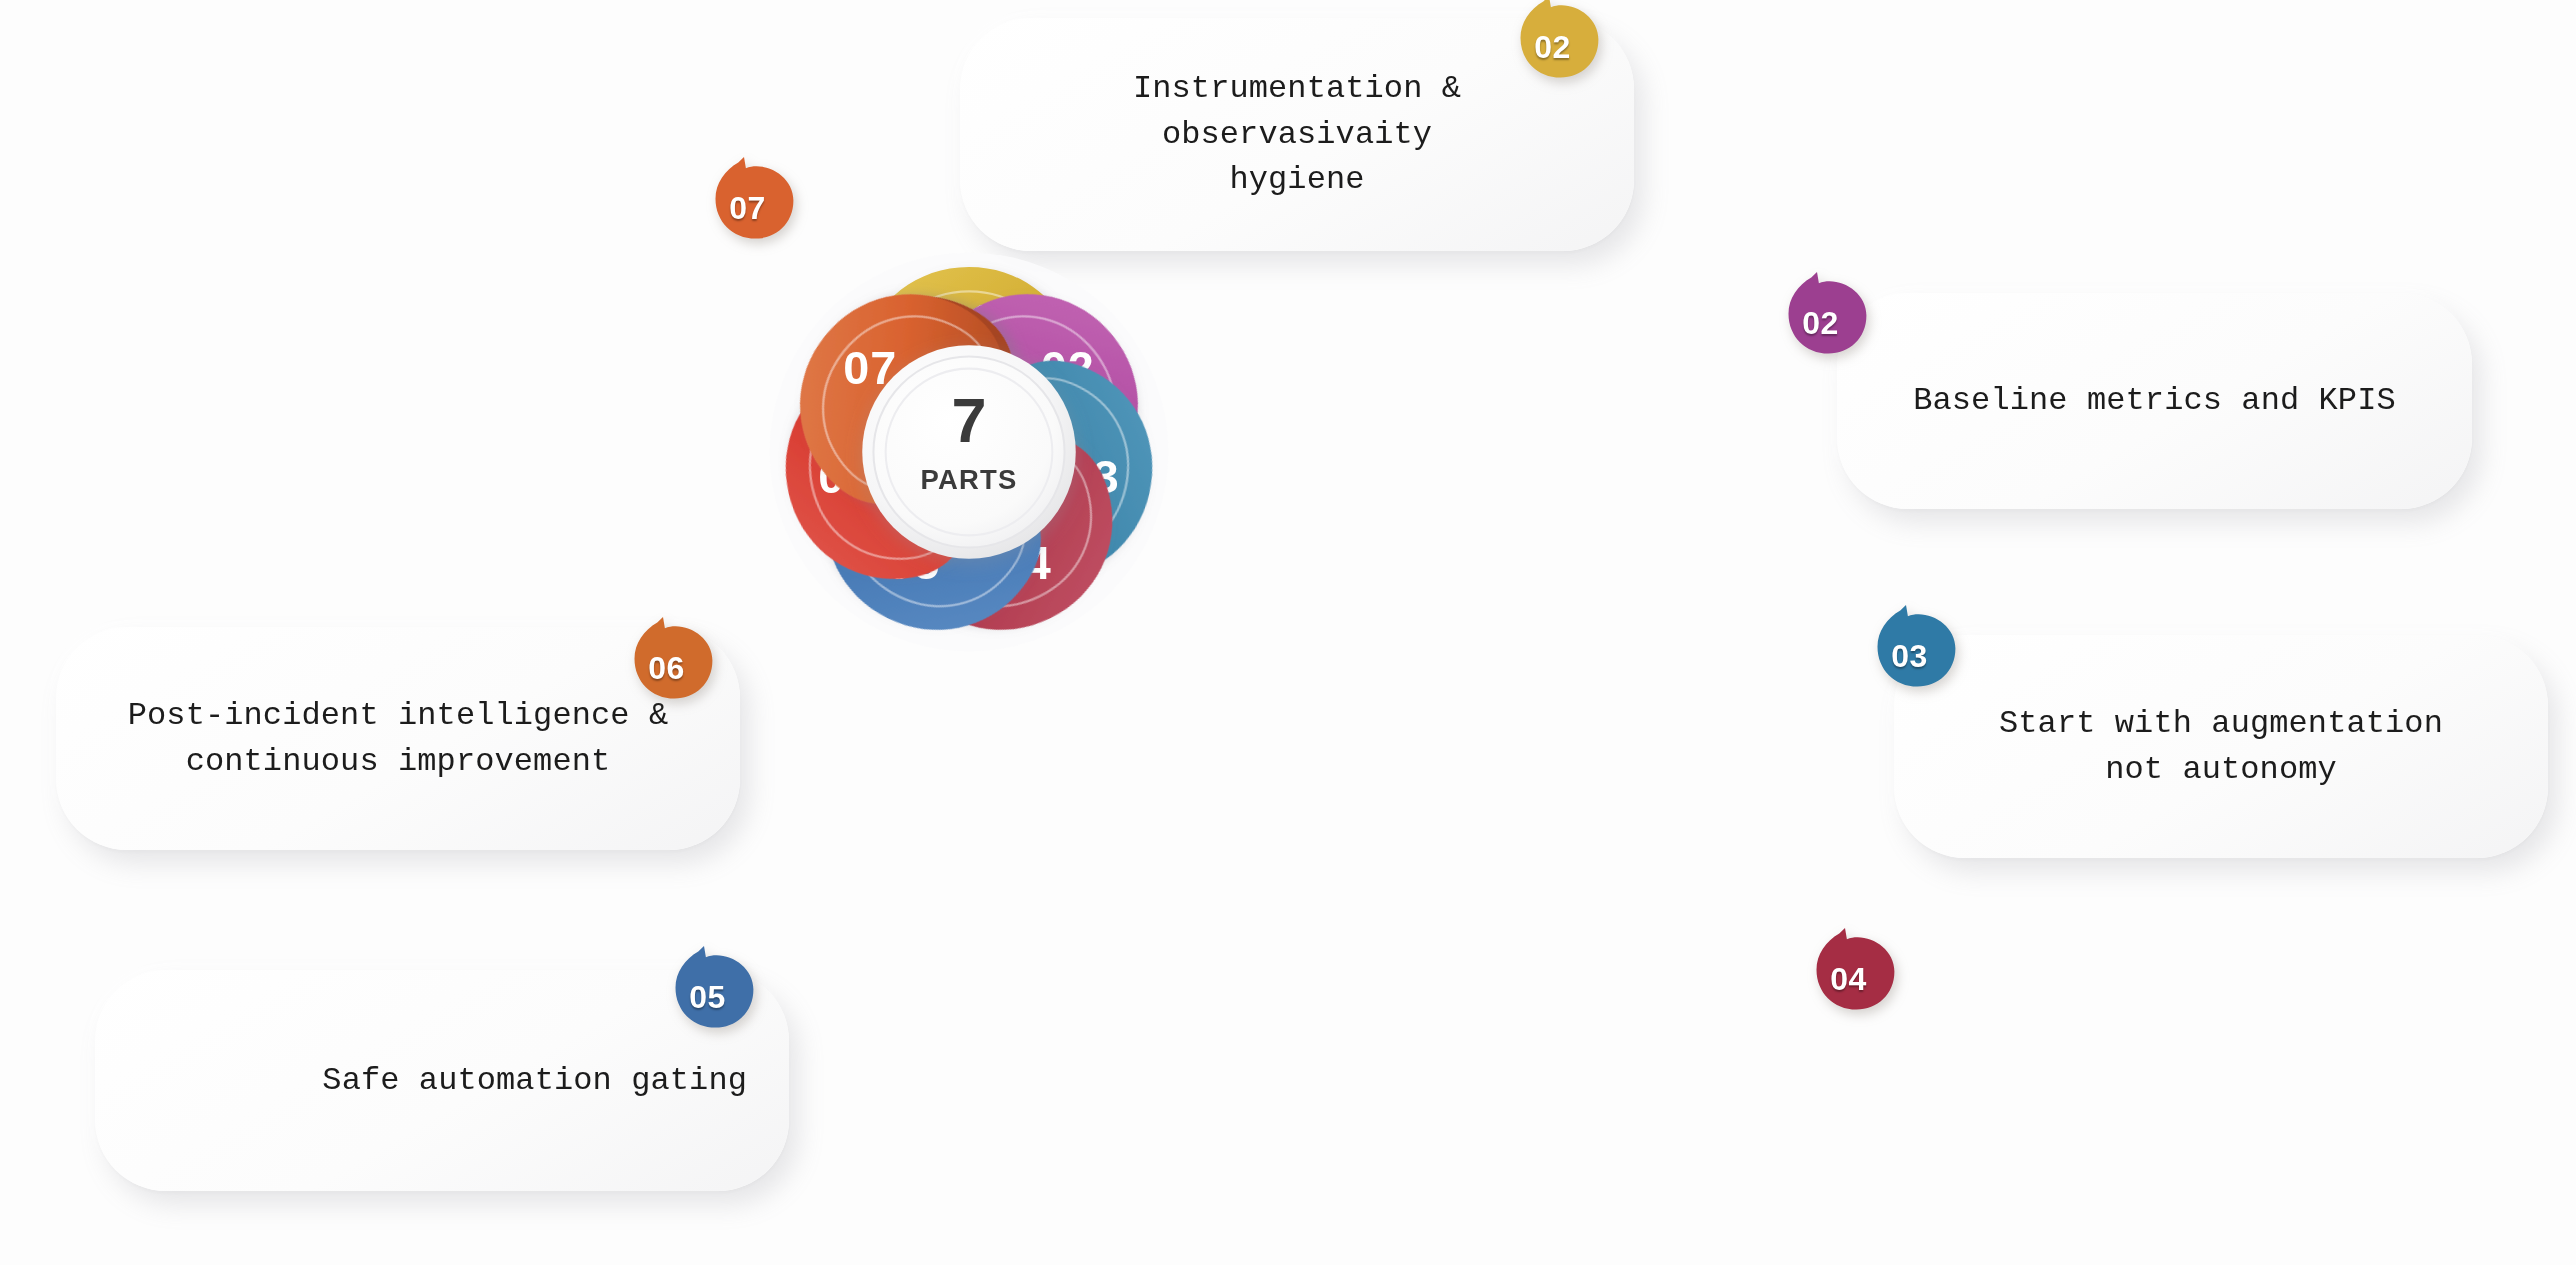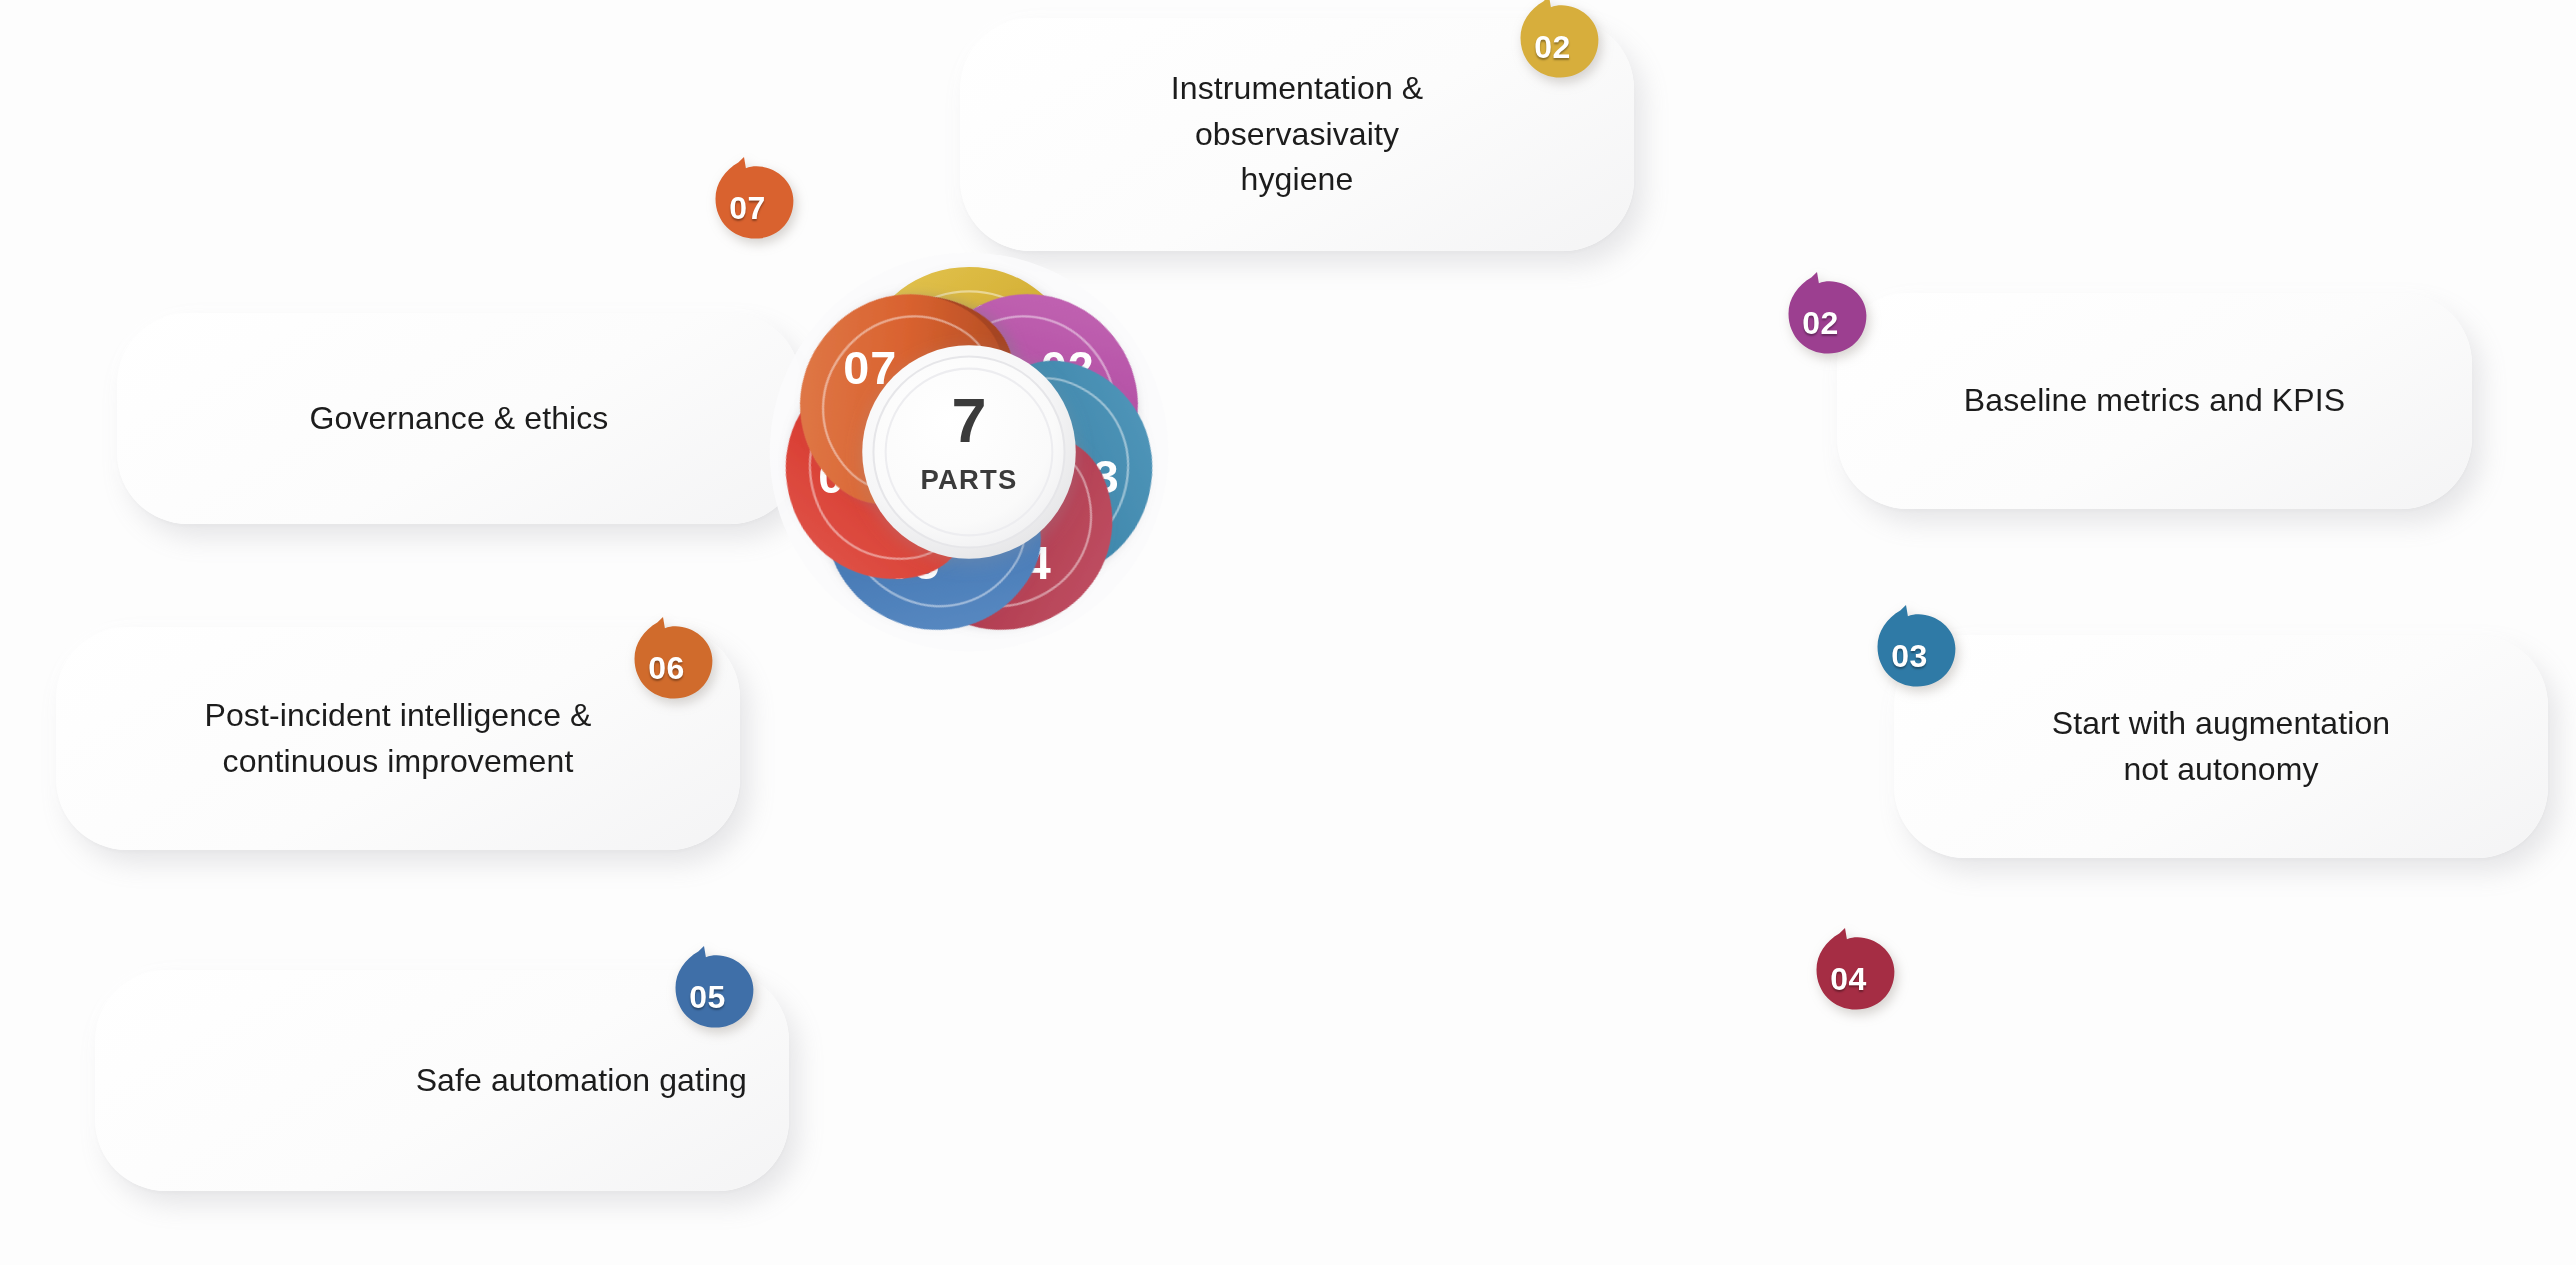--- a/index.html
+++ b/index.html
@@ -17,20 +17,21 @@
     position:absolute;
     background:linear-gradient(150deg,#ffffff 0%,#fcfcfc 55%,#f4f4f5 100%);
     border-radius:71px;
     box-shadow:
        10px 14px 26px rgba(140,140,150,.20),
       -4px -4px 14px rgba(255,255,255,.95),
        0 2px 3px rgba(0,0,0,.03);
     display:flex;align-items:center;justify-content:center;
     text-align:center;
     box-sizing:border-box;
+    font-family:Liberation Mono, monospace;
   }
   .card-text{
     color:#1c1c1c;
     font-size:32px;
     line-height:1.43;
     letter-spacing:0.1px;
     padding:0 42px;
     white-space:pre-line;
   }
 
@@ -85,23 +86,20 @@
 <body>
 
 <div class="stage">
 
   <div class="card" style="left:960px;top:18px;width:674px;height:233px;">
     <div class="card-text">Instrumentation &amp;
 observasivaity
 hygiene</div>
   </div>
 
-  <div class="card" style="left:117px;top:313px;width:684px;height:211px;">
-    <div class="card-text">Governance &amp; ethics</div>
-  </div>
 
   <div class="card" style="left:56px;top:627px;width:684px;height:223px;">
     <div class="card-text">Post-incident intelligence &amp;
 continuous improvement</div>
   </div>
 
   <div class="card" style="left:95px;top:970px;width:694px;height:221px;justify-content:flex-end;">
     <div class="card-text">Safe automation gating</div>
   </div>
 

